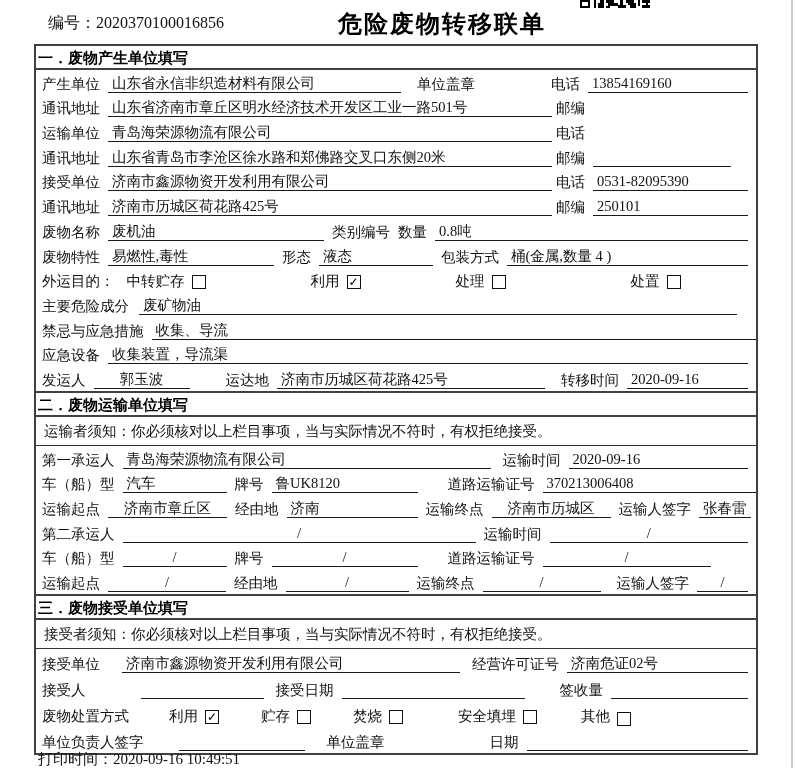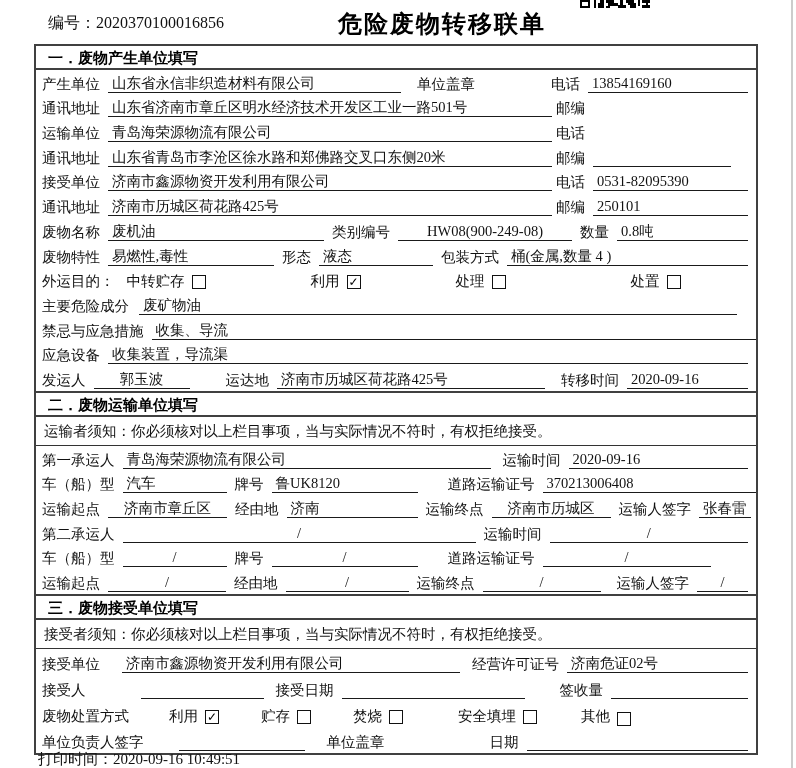--- a/index.html
+++ b/index.html
@@ -17,21 +17,21 @@
   .qr{position:absolute;left:580px;top:0;}
   .page-edge{position:absolute;right:3px;top:0;width:2px;height:100%;background:#cccccc;}
   .doc-table{
     position:absolute;left:34px;top:44px;width:724px;
     border:2px solid #404040;box-sizing:border-box;background:#fff;
   }
   .sec + .sec{border-top:2px solid #404040;}
   .sec-heading{
     font-family:"Liberation Sans","DejaVu Sans",sans-serif;
     font-weight:bold;font-size:15px;color:#000;
-    padding:3px 6px 2px 12px;border-bottom:2px solid #404040;height:17px;line-height:17px;
+    padding:3px 6px 2px 2px;border-bottom:2px solid #404040;height:17px;line-height:17px;
   }
   .note-row{
     font-size:14.5px;padding:5px 6px 4px 8px;border-bottom:1px solid #333;
     height:19px;line-height:19px;white-space:nowrap;overflow:hidden;
   }
   .row{
     display:flex;align-items:flex-end;height:24.7px;box-sizing:border-box;
     padding:0 8px 2px 6px;font-size:14.5px;white-space:nowrap;overflow:hidden;
   }
   .sec.tall .row{height:26px;}
@@ -117,21 +117,20 @@
       <div class="row">
         <span class="lab">通讯地址</span>
         <span class="val" style="min-width: 436px;">济南市历城区荷花路425号</span>
         <span class="lab" style="margin-left: 4px;">邮编</span>
         <span class="val fill">250101</span>
       </div>
       <div class="row">
         <span class="lab">废物名称</span>
         <span class="val" style="min-width: 208px;">废机油</span>
         <span class="lab" style="margin-left: 8px; margin-top: 11px;">类别编号</span>
-        <span class="val center" style="min-width: 166px;">HW08(900-249-08)</span>
         <span class="lab" style="margin-left: 8px;">数量</span>
         <span class="val fill">0.8吨</span>
       </div>
       <div class="row">
         <span class="lab">废物特性</span>
         <span class="val" style="min-width: 158px;">易燃性,毒性</span>
         <span class="lab" style="margin-left: 8px;">形态</span>
         <span class="val" style="min-width: 106px;">液态</span>
         <span class="lab" style="margin-left: 8px;">包装方式</span>
         <span class="val fill">桶(金属,数量 4 )</span>

